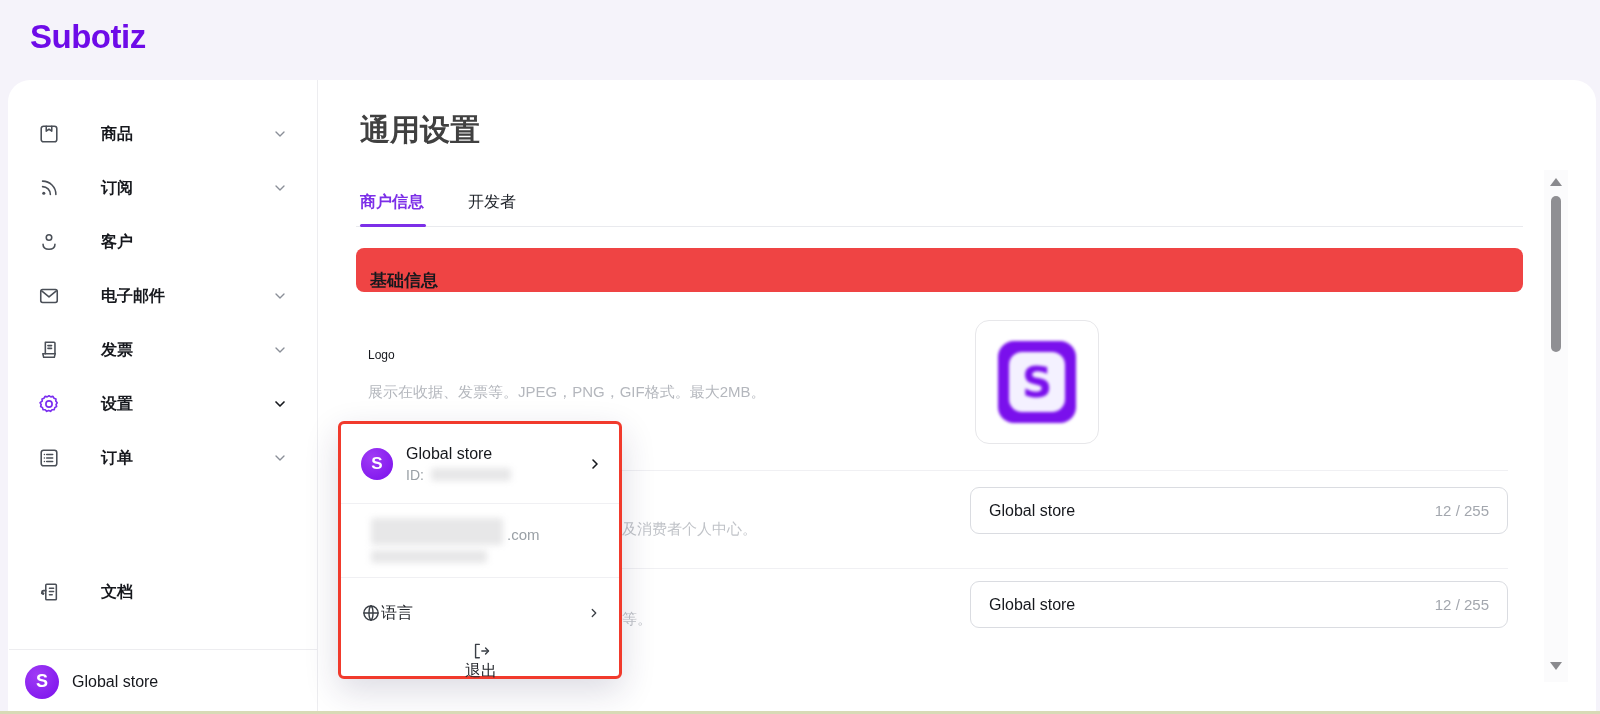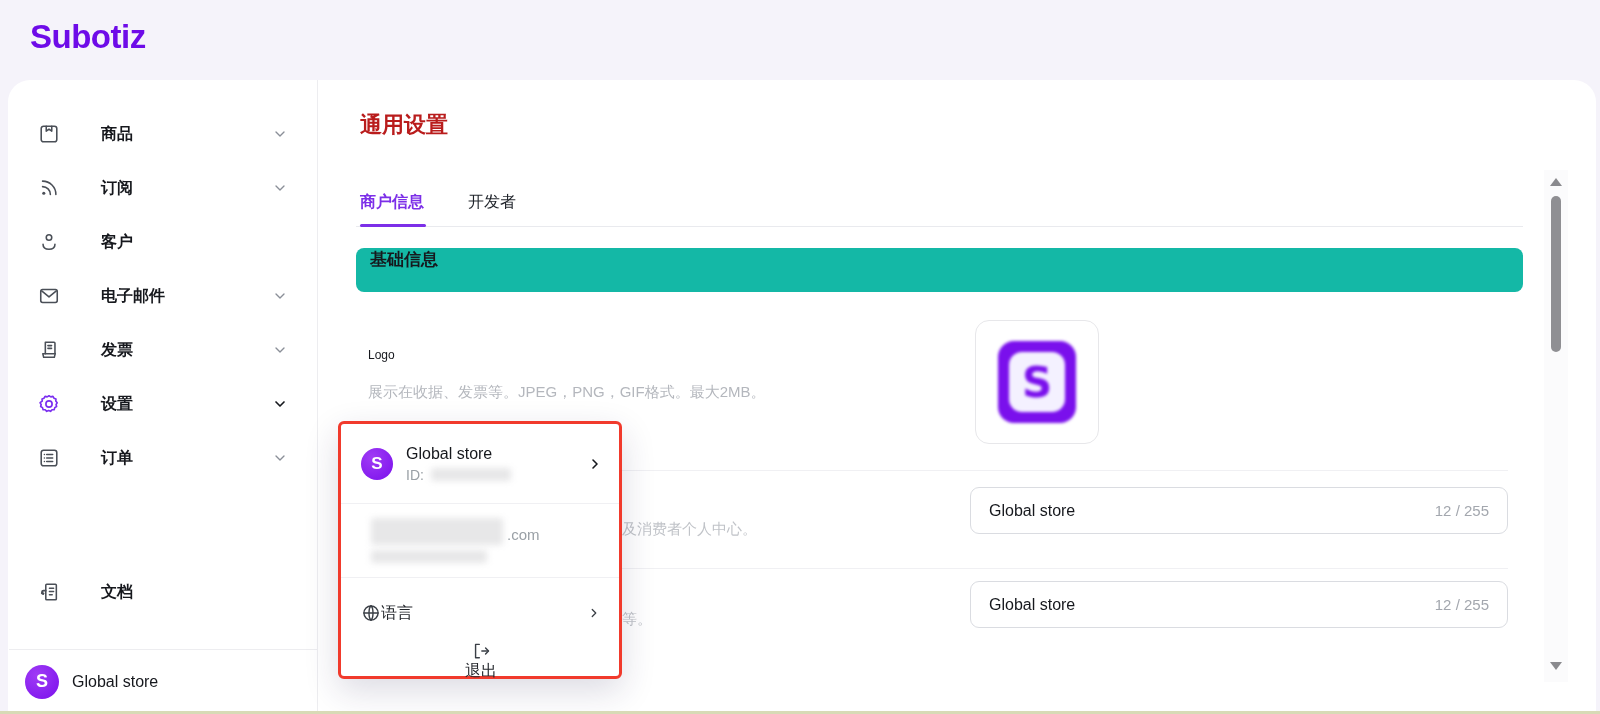--- a/index.html
+++ b/index.html
@@ -21,28 +21,28 @@
   
   .side-item{left:38px;width:250px;height:36px;display:flex;align-items:center;cursor:pointer;gap:27px;}
   .side-item .lbl{margin-left:14px;font-size:16px;font-weight:700;color:#16181d;flex:1;}
   .side-item svg.mi{width:22px;height:22px;flex:0 0 22px;}
   .chev{width:16px;height:16px;}
   .side-bottom{left:9px;top:649px;width:308px;height:64px;border-top:1px solid #ededf0;display:flex;align-items:center;padding-left:16px;box-sizing:border-box;background:#fff;cursor:pointer;}
   .avatar{width:34px;height:34px;border-radius:50%;background:radial-gradient(circle at 35% 30%,#a03bf5,#7a10ec);display:flex;align-items:center;justify-content:center;color:#fff;font-weight:800;font-size:18px;flex:0 0 34px;}
   .side-bottom .lbl{margin-left:13px;font-size:16px;color:#16181d;}
 
   
-  .page-title{left:360px;top:110px;font-size:22px;font-weight:800;color:#b91c1c;}
+  .page-title{left:360px;top:110px;font-size:30px;font-weight:800;color:#404040;}
   .tabs{left:360px;top:192px;display:flex;gap:44px;font-size:16px;}
   .tab{cursor:pointer;color:#1f232a;padding-bottom:14px;}
   .tab.active{color:#7c2fe8;font-weight:600;}
   .tab-underline{left:360px;top:224px;width:66px;height:3px;background:#7c2fe8;border-radius:2px;}
   .tabs-border{left:356px;top:226px;width:1167px;height:1px;background:#e9eaee;}
 
-  .section-bar{left:356px;top:248px;width:1167px;height:44px;background:#14b8a6;border-radius:8px;display:flex;align-items:flex-start;padding-left:14px;box-sizing:border-box;font-size:17px;font-weight:800;color:#16181d;}
+  .section-bar{left:356px;top:248px;width:1167px;height:44px;background:#ef4444;border-radius:8px;display:flex;align-items:flex-end;padding-left:14px;box-sizing:border-box;font-size:17px;font-weight:800;color:#16181d;}
 
   .field-label{left:368px;top:348px;font-size:12px;color:#16181d;}
   .field-desc{left:368px;top:383px;font-size:15px;color:#b4b7bd;}
   .frag{font-size:15px;color:#c0c3c8;}
 
   .logo-box{left:975px;top:320px;width:124px;height:124px;border:1px solid #e7e7ea;border-radius:14px;display:flex;align-items:center;justify-content:center;box-sizing:border-box;cursor:pointer;background:#fff;}
   .biglogo{width:78px;height:82px;background:#7a10ec;border-radius:16px;display:flex;align-items:center;justify-content:center;filter:blur(1.6px);}
   .biglogo-inner{width:56px;height:60px;background:#f4f1ff;border-radius:13px;color:#7a10ec;font-weight:800;font-size:42px;display:flex;align-items:center;justify-content:center;font-family:"DejaVu Sans",sans-serif;}
 
   .hdiv{height:1px;background:#f0f0f3;}

